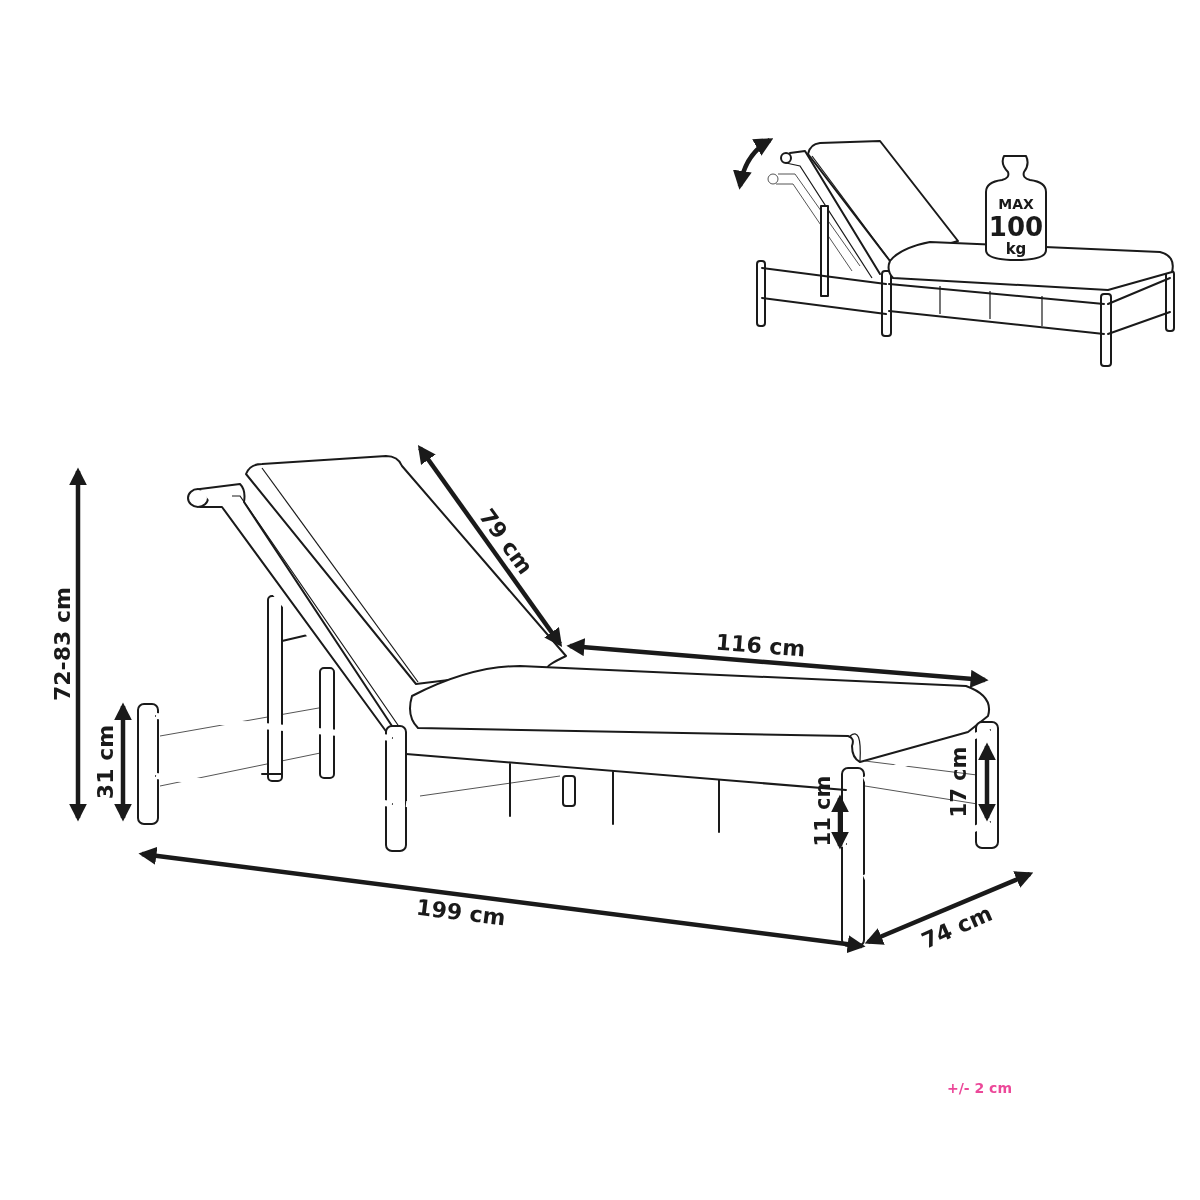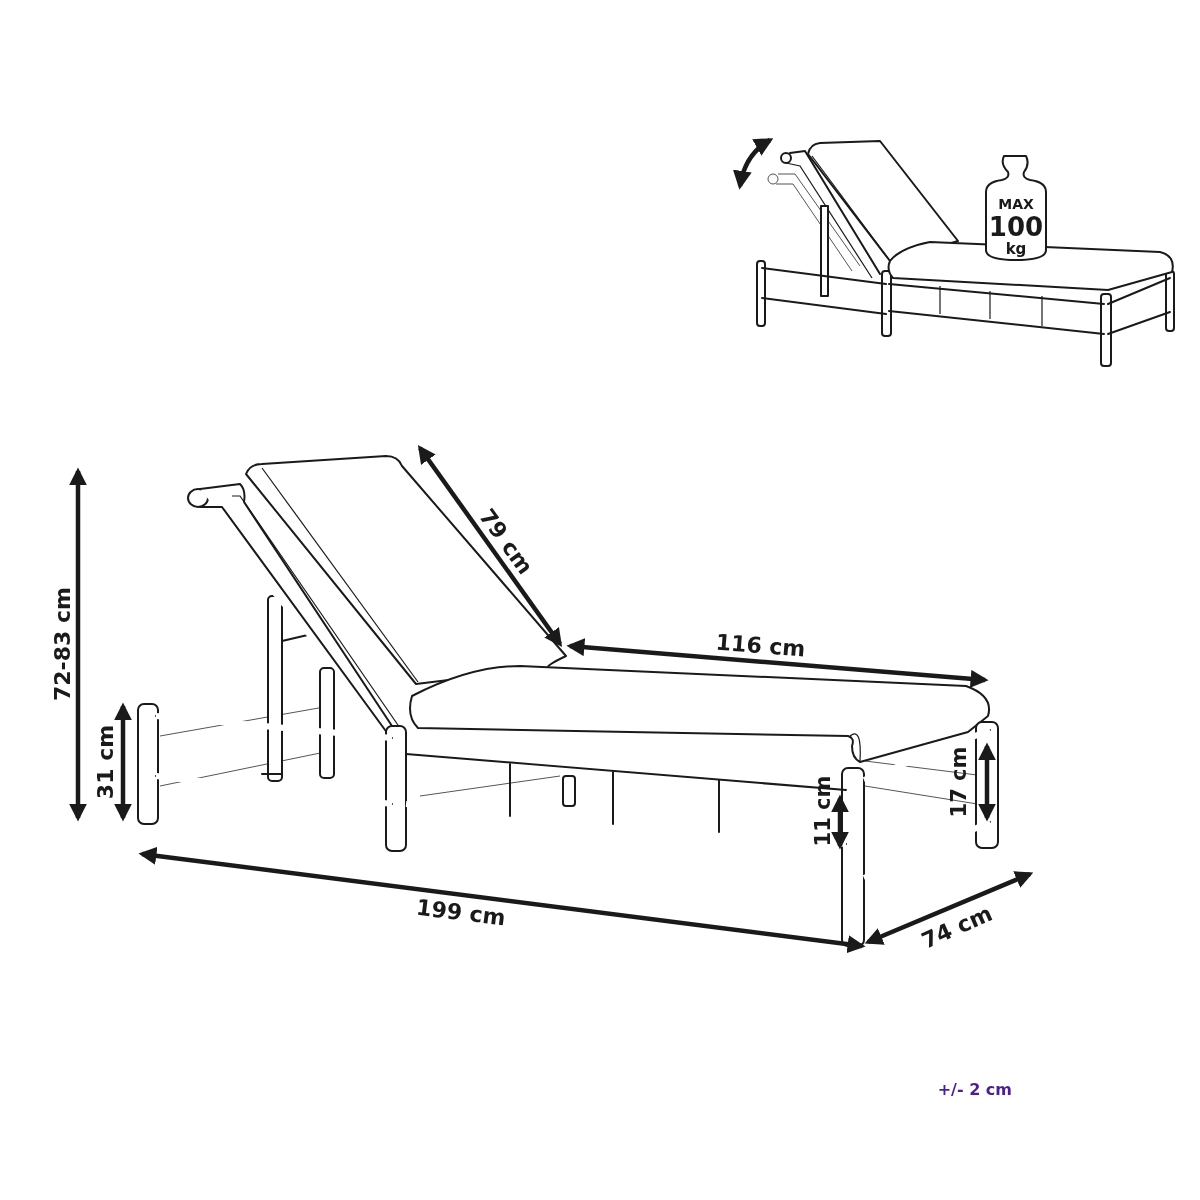--- a/index.html
+++ b/index.html
@@ -4,21 +4,21 @@
 <style>
   html, body { margin: 0; padding: 0; background: #ffffff; }
   body { width: 1200px; height: 1200px; position: relative; overflow: hidden; font-family: "DejaVu Sans", sans-serif; }
   #stage { position: absolute; left: 0; top: 16px; width: 1060px; height: 1200px; }
   svg { position: absolute; left: 0; top: 0; }
   .line { stroke: #1a1a1a; fill: #ffffff; stroke-width: 2; stroke-linejoin: round; stroke-linecap: round; }
   .thin { stroke: #1a1a1a; fill: none; stroke-width: 1.2; }
   .faint { stroke: #555; fill: none; stroke-width: 1; }
   .dim { stroke: #1a1a1a; stroke-width: 4.5; fill: none; }
   .lbl { font-family: "DejaVu Sans", sans-serif; font-weight: bold; fill: #1a1a1a; }
-  .tol { position: absolute; right: 48px; top: 1064px; font-weight: bold; font-size: 16px; color: #4c1d95; }
+  .tol { position: absolute; right: 48px; top: 1064px; font-weight: bold; font-size: 14px; color: #ec4899; }
 </style>
 </head>
 <body>
 
 <div id="stage">
 
   <svg width="1200" height="1200" viewBox="0 0 1200 1200">
     <defs>
       <marker id="ah" viewBox="0 0 10 10" refX="8" refY="5" markerWidth="4.2" markerHeight="4.2" orient="auto-start-reverse">
         <path d="M0,0 L10,5 L0,10 z" fill="#1a1a1a"></path>

